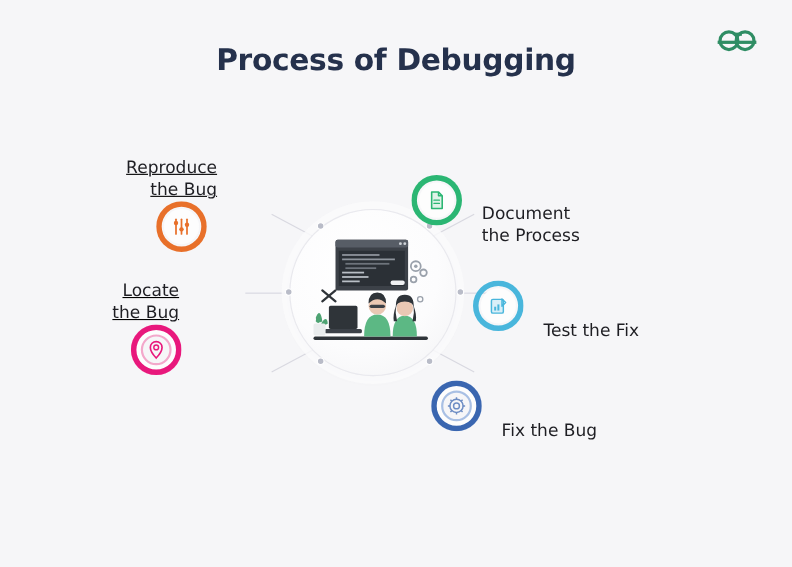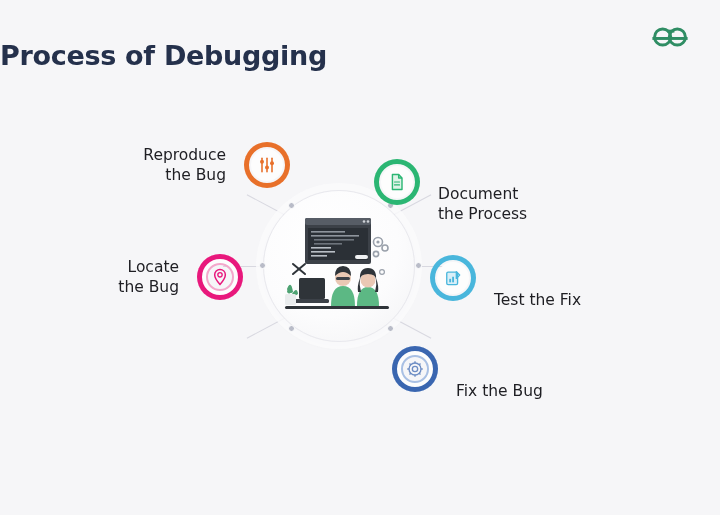--- a/index.html
+++ b/index.html
@@ -12,21 +12,21 @@
   #stage {
     position: relative;
     width: 720px; height: 515px;
     background: #f6f6f8;
   }
 
   
   #page-title {
     position: absolute;
     top: 40px; left: 0; width: 720px;
-    text-align: left;
+    text-align: center;
     font-size: 27px;
     font-weight: 700;
     letter-spacing: -0.3px;
     color: #25314c;
   }
   #brand-logo {
     position: absolute;
     top: 22px; right: 28px;
     width: 44px; height: 30px;
   }
@@ -91,21 +91,21 @@
     width: 20px; height: 20px;
     display: block;
   }
   .step-label {
     font-size: 15.5px;
     line-height: 1.32;
     color: #1e1e23;
     font-weight: 400;
     white-space: pre-line;
   }
-  .step.left   { flex-direction: row; }
+  .step.left   { flex-direction: column; text-decoration: underline; }
   .step.left .step-label  { text-align: right; margin-right: 18px; }
   .step.right .step-label { text-align: left;  margin-left: 18px; margin-top: 45px; }
   .step.left  { justify-content: flex-end; }
 
   
   #step-reproduce   { left: 40px;  top: 142px; width: 250px; }
   #step-locate      { left: 40px;  top: 254px; width: 203px; }
   #step-root-cause  { left: 40px;  top: 336px; width: 238px; }
   #step-document    { left: 374px; top: 139px; width: 260px; }
   #step-test        { left: 430px; top: 245px; width: 260px; }

